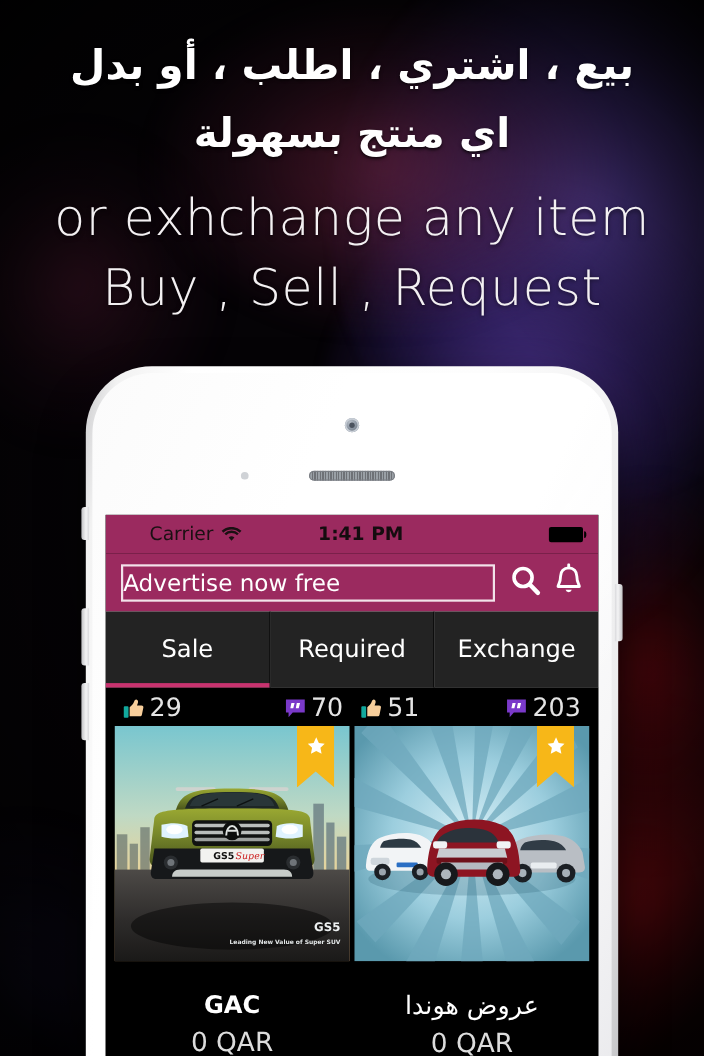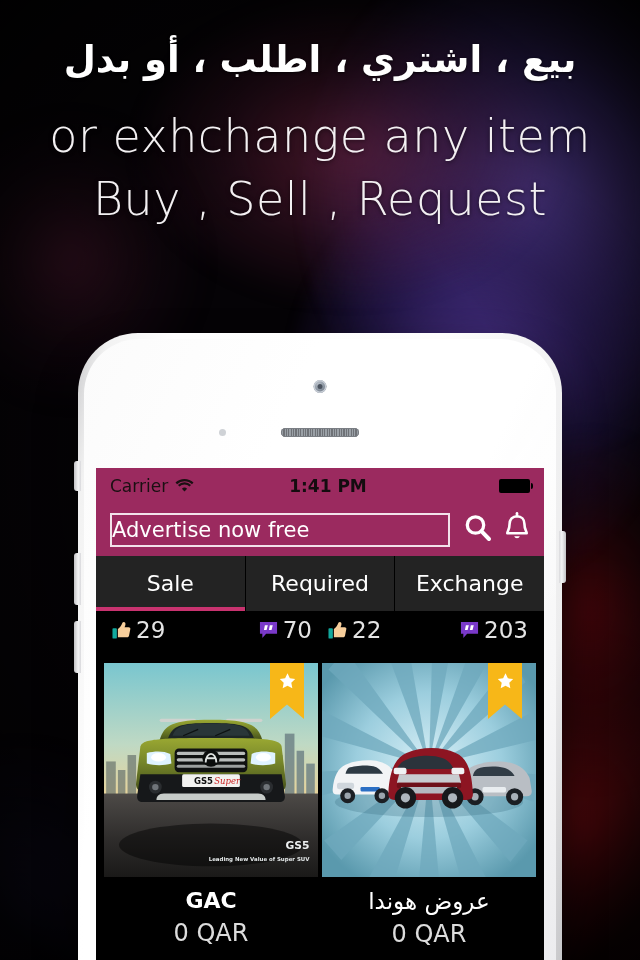--- a/index.html
+++ b/index.html
@@ -162,21 +162,21 @@
 
   
   .statusbar {
     height:35px;
     background:#9B2A5F;
     display:flex; align-items:center;
     padding:0 14px;
     position:relative;
   }
   .sb-left { display:flex; align-items:center; gap:7px; }
-  .sb-carrier { color:#1a1012; font-size:17px; font-weight:400; }
+  .sb-carrier { color:#1a1012; font-size:17px; font-weight:400;margin-left:26px; }
   .wifi { display:block; }
   .sb-time {
     position:absolute; left:16px; right:0; text-align:center;
     color:#140c0f; font-size:17px; font-weight:700;
     pointer-events:none;
   }
   .battery {
     margin-left:auto;
     width:31px; height:14px;
     border-radius:2px;
@@ -203,42 +203,42 @@
     height:34px;
     border:2px solid #f2e2ea;
     display:flex; align-items:center; justify-content:flex-start;
     color:#fff; font-size:21px; font-weight:400;
     cursor:pointer;
     margin:0 2px;
   }
   .nav-icons { display:flex; align-items:center; gap:8px; }
 
   
-  .tabbar { display:flex; height:55px; background:#ffffff; }
+  .tabbar { display:flex; height:69px; background:#ffffff; }
   .tab {
     flex:1;
     display:flex; align-items:center; justify-content:center;
     color:#fff; font-size:22px; font-weight:400;
     background:#232323;
     border-right:1px solid #000;
     position:relative;
     cursor:pointer;
   }
   .tab:last-child { border-right:none; }
   .tab.active::after {
     content:"";
     position:absolute; left:0; right:0; bottom:0;
     height:4px; background:#C8336F;
   }
 
   
   .content { background:#000; padding:0 8px; }
   .row-counts {
     display:flex;
-    padding:6px 0 20px 0;
+    padding:6px 0 3px 0;
   }
   .cell-counts {
     flex:1;
     display:flex; align-items:center; justify-content:space-between;
     padding:0 8px;
   }
   .count-item { display:flex; align-items:center; gap:5px; }
   .count-num { color:#e4e4e4; font-size:23px; font-weight:400; }
 
   .thumb-ico { width:19px; height:19px; display:block; }
@@ -255,21 +255,21 @@
   .ribbon {
     position:absolute; right:14px; top:0;
     width:34px; height:56px;
     background:#F7B718;
     clip-path:polygon(0 0,100% 0,100% 100%,50% 74%,0 100%);
     display:flex; align-items:flex-start; justify-content:center;
     padding-top:9px;
   }
   .card-title {
     color:#fff; font-size:22px; font-weight:700;
-    text-align:center; padding:11px 4px 0;
+    text-align:center; padding:11px 4px 0;margin-top:17px;
   }
   .card-title.rtl { direction:rtl; font-weight:400; font-size:23px; }
   .card-price {
     color:#dcdcdc; font-size:24px; font-weight:400;
     text-align:center; padding:6px 4px 10px;
   }
   .row-counts.second { padding-top:2px; }
 </style>
 </head>
 <body>
@@ -280,20 +280,21 @@
   <div class="glow g-pink-center"></div>
   <div class="glow g-pink-left"></div>
   <div class="glow g-red-br"></div>
   <div class="glow g-red-mid"></div>
   <div class="glow g-blue-bl"></div>
   <div class="vignette"></div>
 </div>
 
 <div id="headline">
   <div class="ar-line">بيع ، اشتري ، اطلب ، أو بدل</div>
+  <div class="ar-line">اي منتج بسهولة</div>
   <div id="en-wrap">
     <div class="en-line">or exhchange any item</div>
     <div class="en-line">Buy , Sell , Request</div>
   </div>
 </div>
 
 <div id="phone">
   <div class="phone-shadow"></div>
   <div class="phone-body">
     <div class="phone-body-inner"></div>
@@ -386,21 +387,21 @@
         </div>
 
         <div class="cell-counts">
           <div class="count-item">
             <span>
               <svg class="thumb-ico" viewBox="0 0 20 20">
                 <rect x="0.5" y="7.5" width="4.6" height="11" rx="1" fill="#12A89D"></rect>
                 <path d="M6.2 8.4c1.7-1.1 3.6-3.4 4.2-5.2.4-1.3 1-2.2 2-2.2 1.1 0 1.8.9 1.8 2.2 0 1.1-.5 2.4-1 3.4h4.3c1.2 0 2 .8 1.8 1.9l-1.4 7.0c-.2 1.0-1.0 1.6-2.0 1.6H6.2z" fill="#F7CE9B"></path>
               </svg>
             </span>
-            <span class="count-num">22</span>
+            <span class="count-num">51</span>
           </div>
           <div class="count-item">
             <span>
               <svg class="bubble-ico" viewBox="0 0 20 20">
                 <path d="M1 1h18v12.5H7.5L3.5 18v-4.5H1z" fill="#7A39C9"></path>
                 <path d="M6.2 4.4h3.1l-1.3 5.0H5.2zM11.4 4.4h3.1l-1.3 5.0h-2.8z" fill="#fff"></path>
               </svg>
             </span>
             <span class="count-num">203</span>
           </div>

